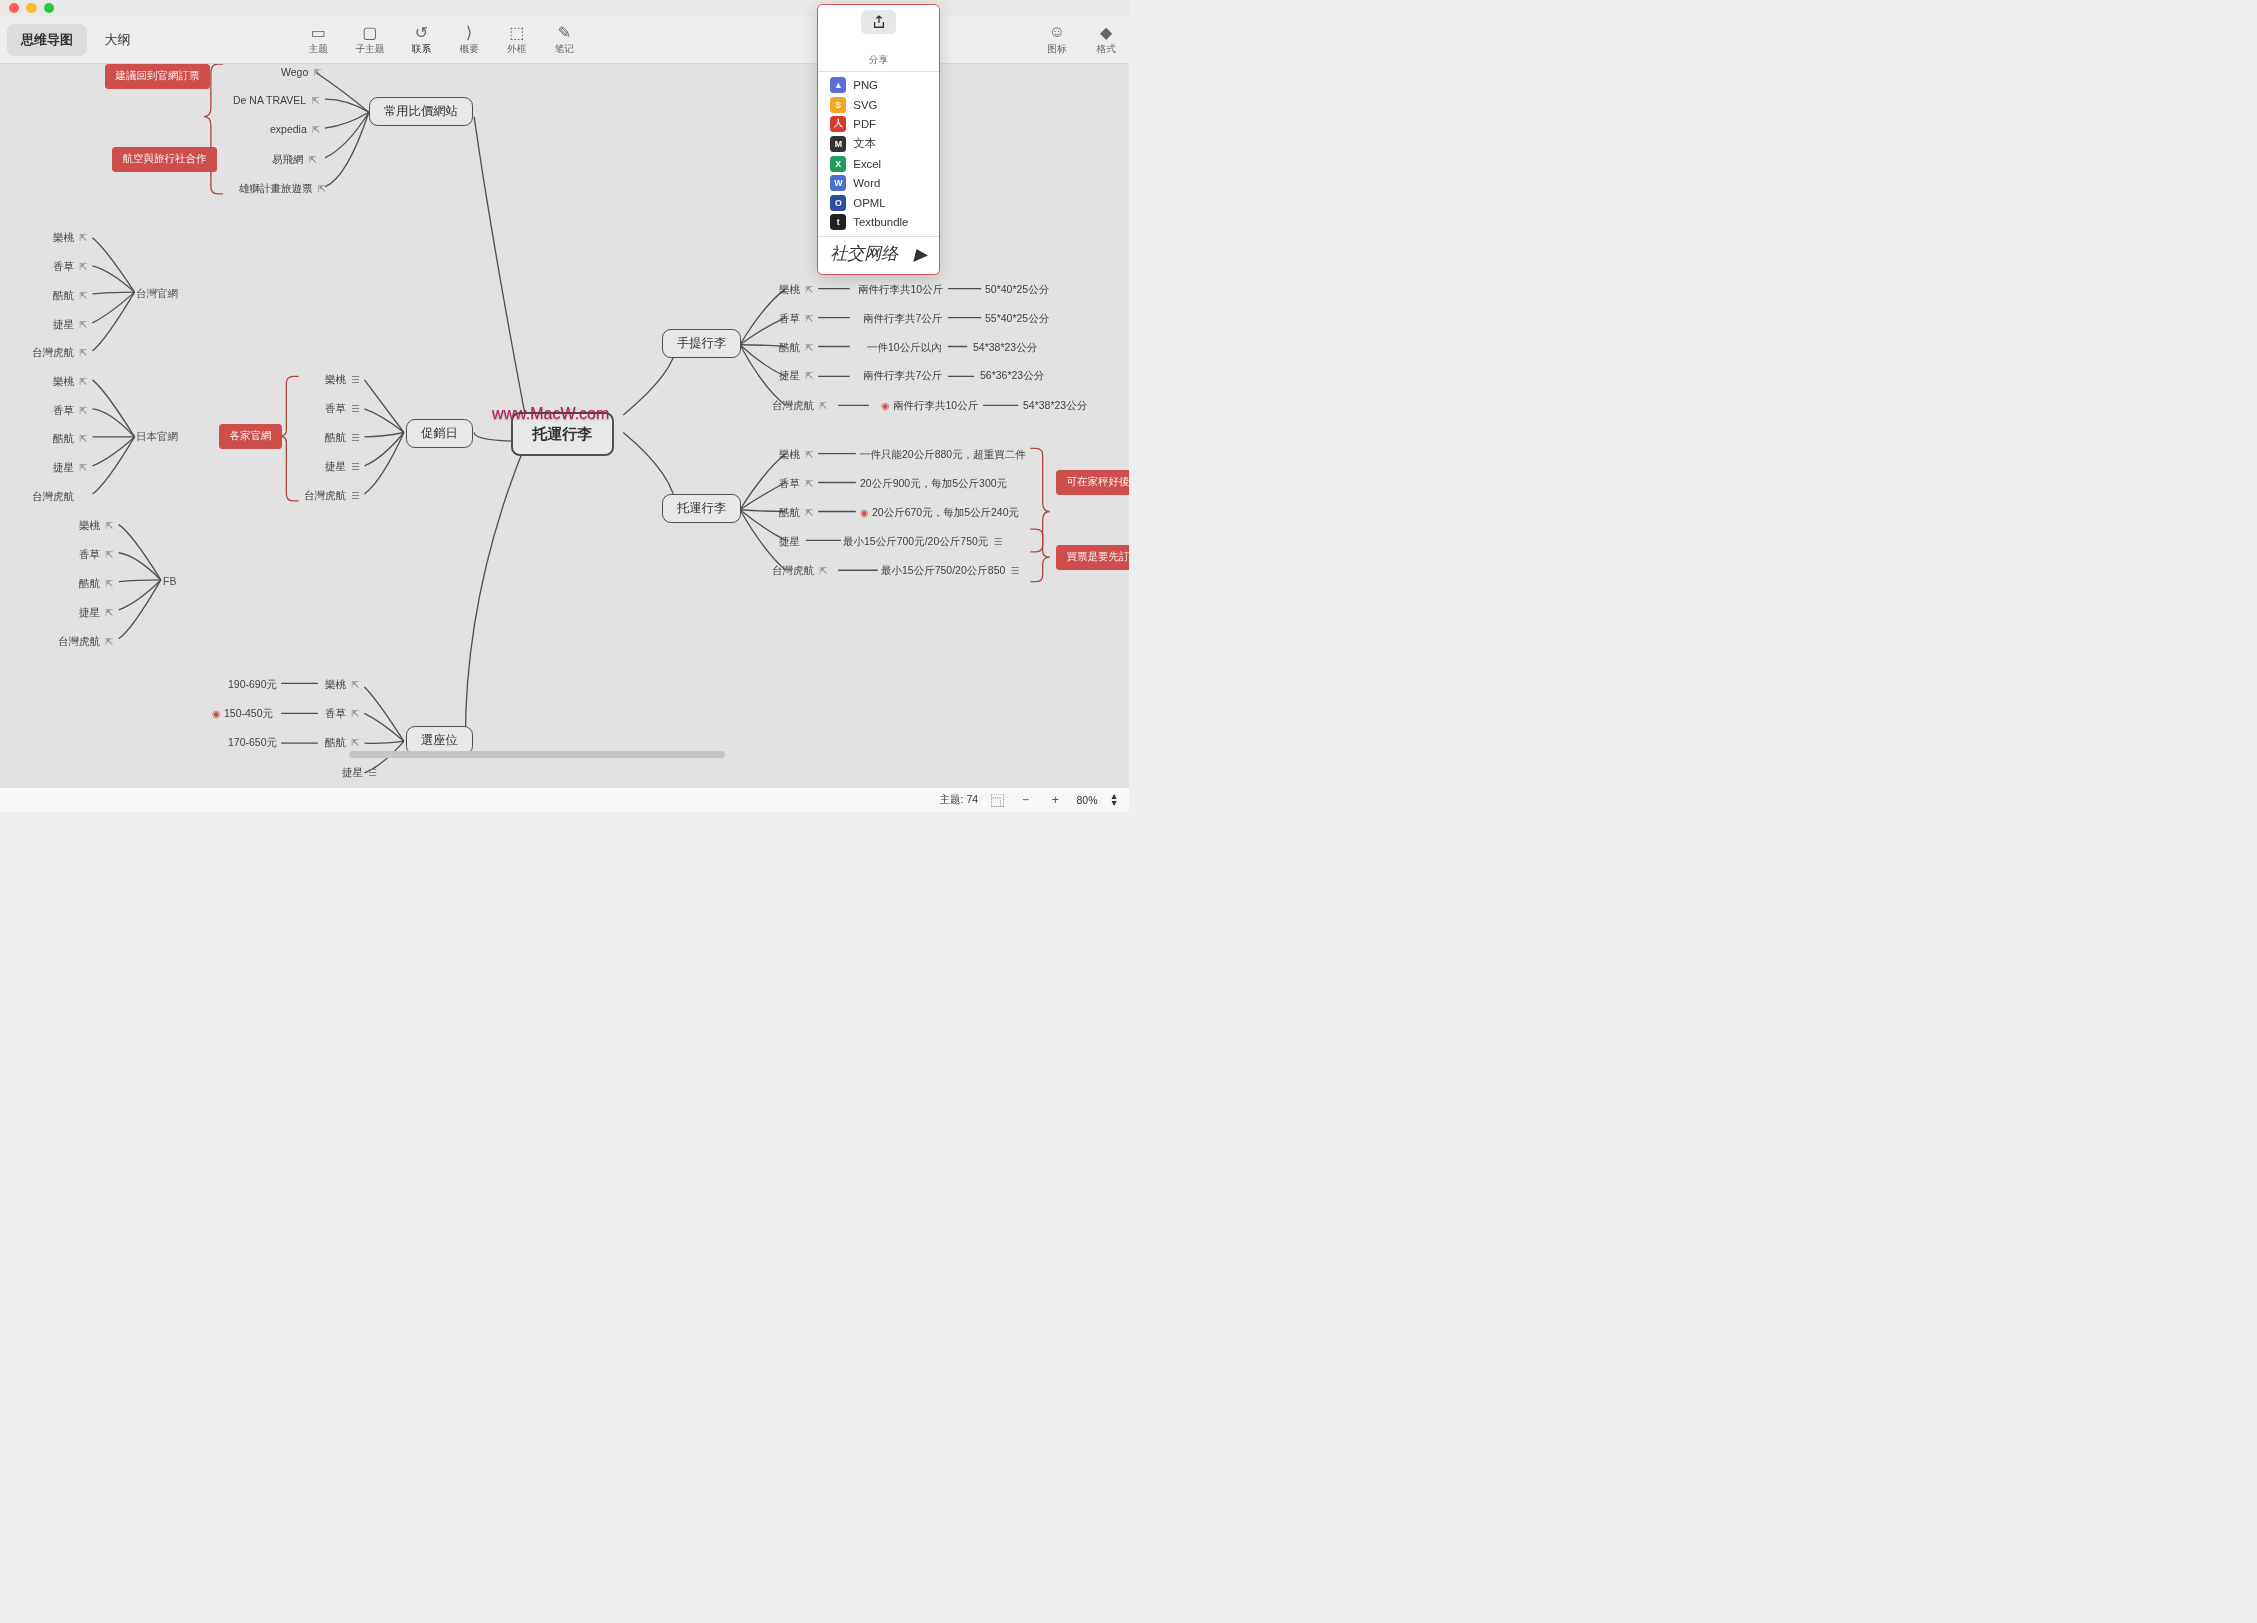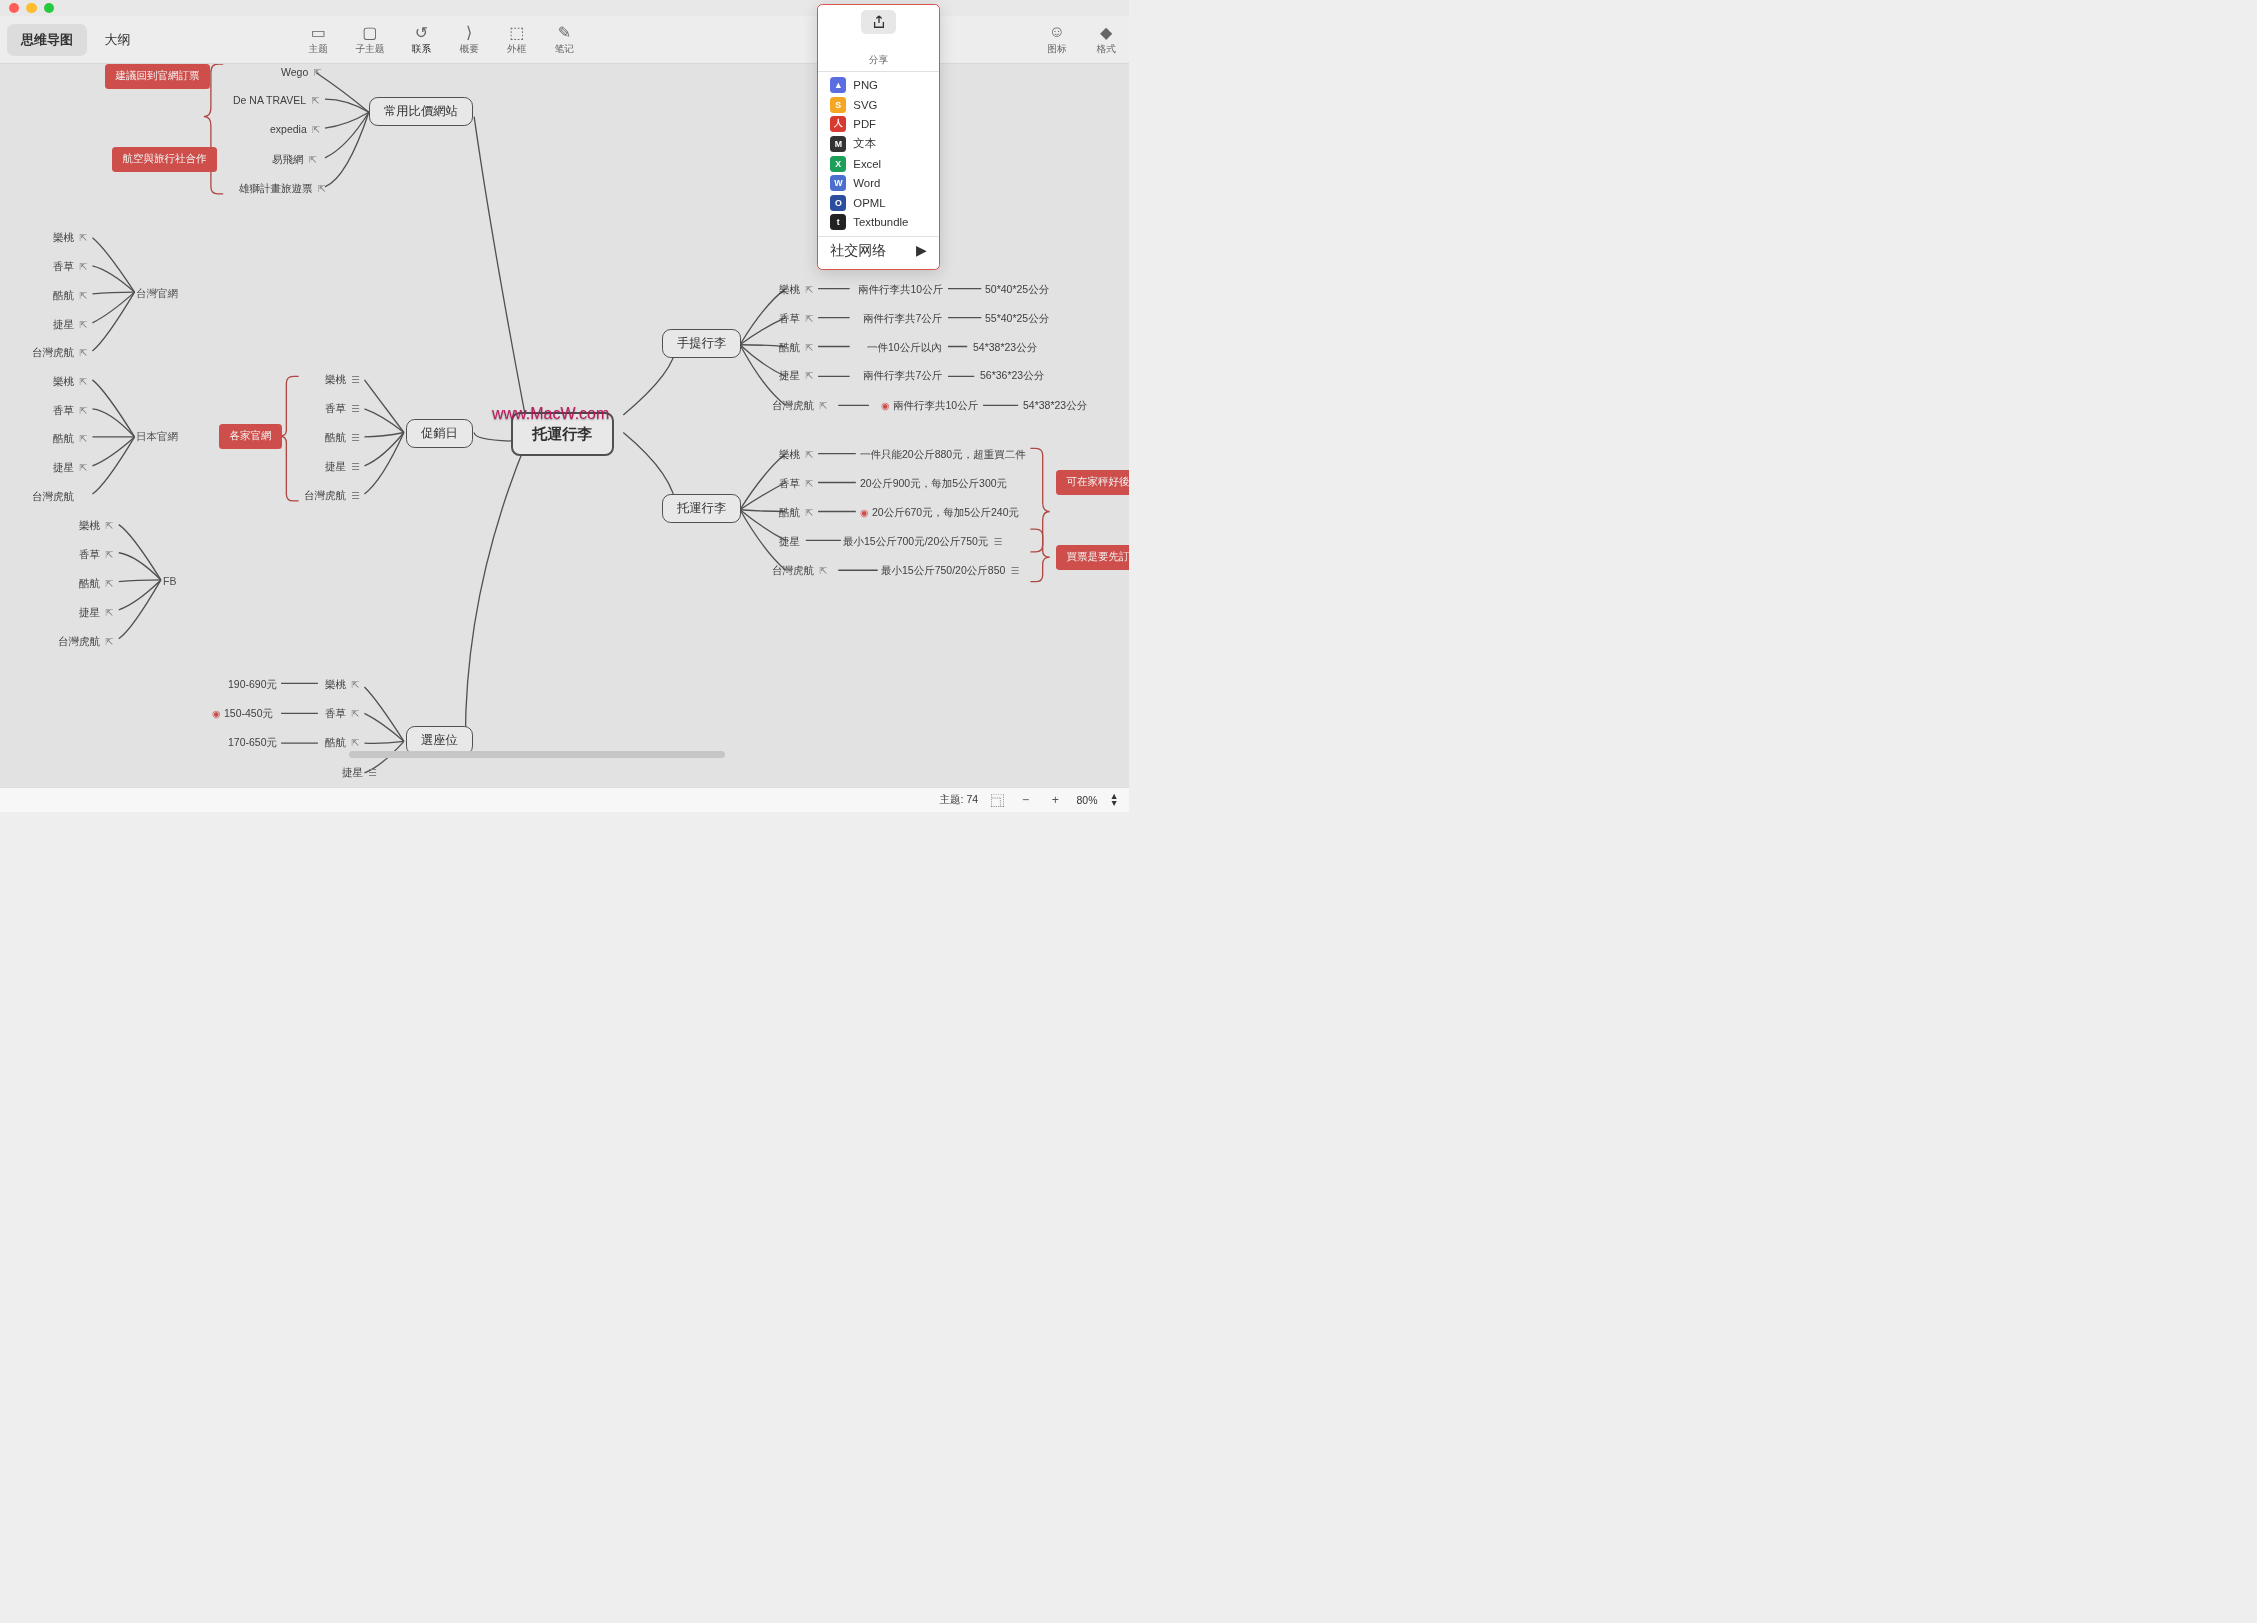--- a/index.html
+++ b/index.html
@@ -121,25 +121,26 @@
       display: flex;
       align-items: center;
       justify-content: center;
       font-size: 8.8px;
       color: #fff;
       font-weight: bold;
     }
     .share-footer {
       display: flex;
       justify-content: space-between;
-      align-items: flex-start;
+      align-items: flex-end;
       padding: 5.3px 12.3px;
-      font-size: 14px;
+      font-size: 17px;
       cursor: pointer;
       border-top: 0.9px solid #e0e0e0;
+      font-style: italic;
     }
     
     .canvas {
       position: absolute;
       top: 64px;
       left: 0;
       right: 0;
       bottom: 24.6px;
       background: #efefef;
       overflow: hidden;

